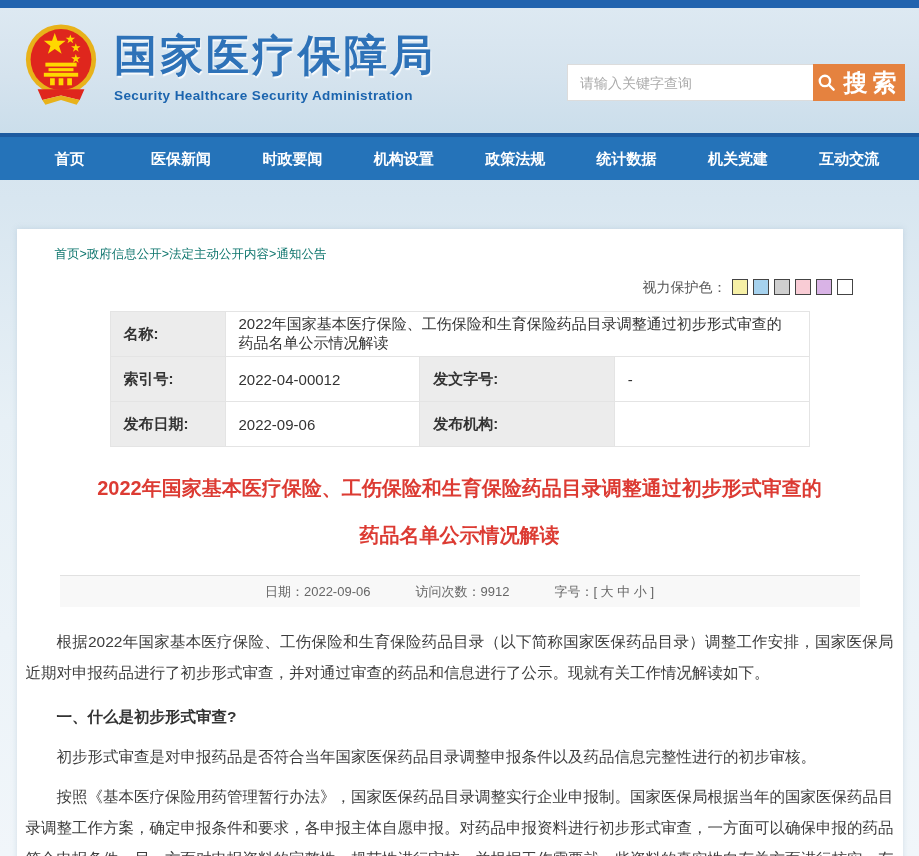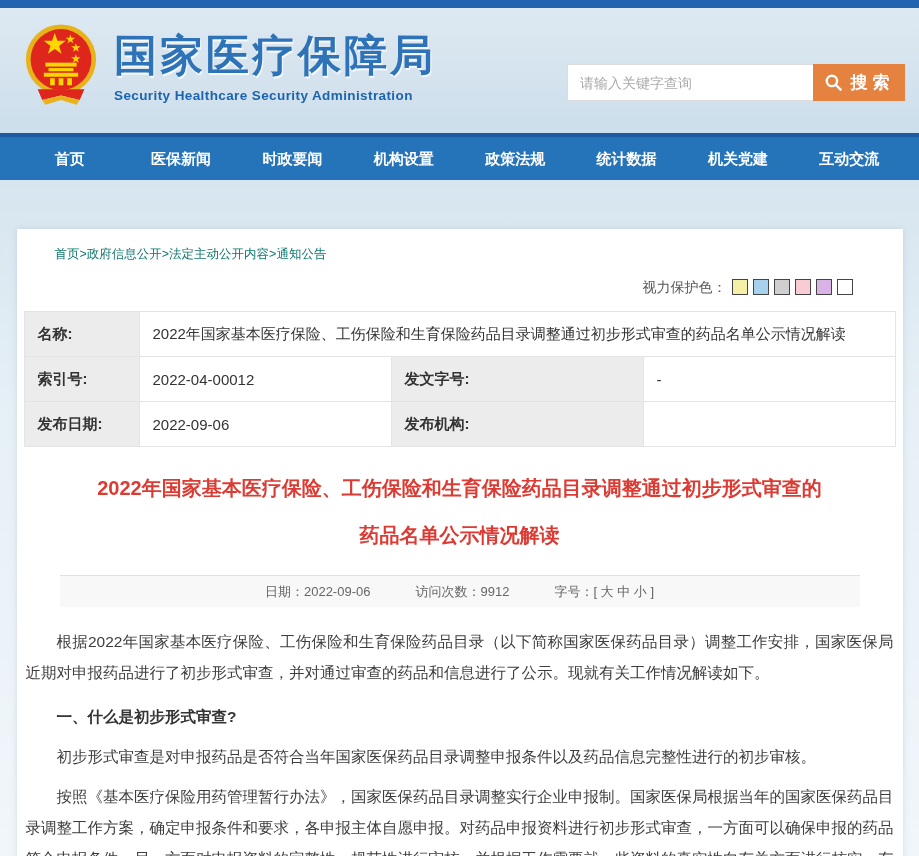--- a/index.html
+++ b/index.html
@@ -24,21 +24,21 @@
   .site-subtitle { font-size: 13.5px; font-weight: bold; color: #1b64ae; margin-top: 3px; letter-spacing: .4px; }
   .search-box { position: absolute; right: 14px; top: 56px; display: flex; height: 37px; }
   .search-input {
     width: 246px; height: 37px; border: 1px solid #dcdcdc; border-right: none;
     padding: 0 12px; font-size: 14px; color: #333; outline: none; background: #fff;
     font-family: inherit;
   }
   .search-input::placeholder { color: #aaa; }
   .search-btn {
     width: 92px; height: 37px; border: none; background: #e5823f; color: #fff;
-    font-size: 17px; font-weight: bold; letter-spacing: 5px; cursor: pointer;
+    font-size: 24px; font-weight: bold; letter-spacing: 5px; cursor: pointer;
     display: flex; align-items: center; justify-content: center; gap: 8px; font-family: inherit;
   }
   .search-btn svg { flex: 0 0 auto; }
   
   .main-nav {
     height: 47px; background: #2573b9; border-top: 4px solid #1d5ba0;
     display: flex; align-items: center; padding: 0 14px;
   }
   .nav-item {
     flex: 1; text-align: center; color: #fff; font-size: 15px; font-weight: bold;
@@ -51,21 +51,21 @@
   }
   .breadcrumb { padding: 17px 38px 0; color: #0f766e; font-size: 12.5px; cursor: pointer; }
   .protect-row {
     display: flex; justify-content: flex-end; 
     padding: 16px 50px 0 0; color: #555; font-size: 14px;
   }
   .swatch {
     width: 16px; height: 16px; border: 1px solid #444; margin-left: 5px; cursor: pointer;
     display: inline-block;
   }
-  .doc-table { width: 872px; margin: 14px auto 0; border-collapse: collapse; font-size: 15px; color: #333; table-layout: fixed; }
+  .doc-table { width: 700px; margin: 14px auto 0; border-collapse: collapse; font-size: 15px; color: #333; table-layout: fixed; }
   .doc-table td { border: 1px solid #e4e4e4; height: 45px; padding: 0 13px; }
   .doc-table td.lbl { background: #ececec; font-weight: bold; }
   .col-l1 { width: 115px; } .col-v1 { width: 250px; } .col-l2 { width: 113px; } .col-v2 { width: 322px; }
   .article-title {
     text-align: center; color: #dc3b33; font-weight: bold; font-size: 20px;
     line-height: 47px; margin-top: 18px; padding: 0 30px;
   }
   .meta-bar {
     width: 800px; margin: 16px auto 0; background: #f8f8f8; border-top: 1px solid #e1e1e1;
     height: 32px; display: flex; justify-content: center; align-items: center; gap: 45px;

